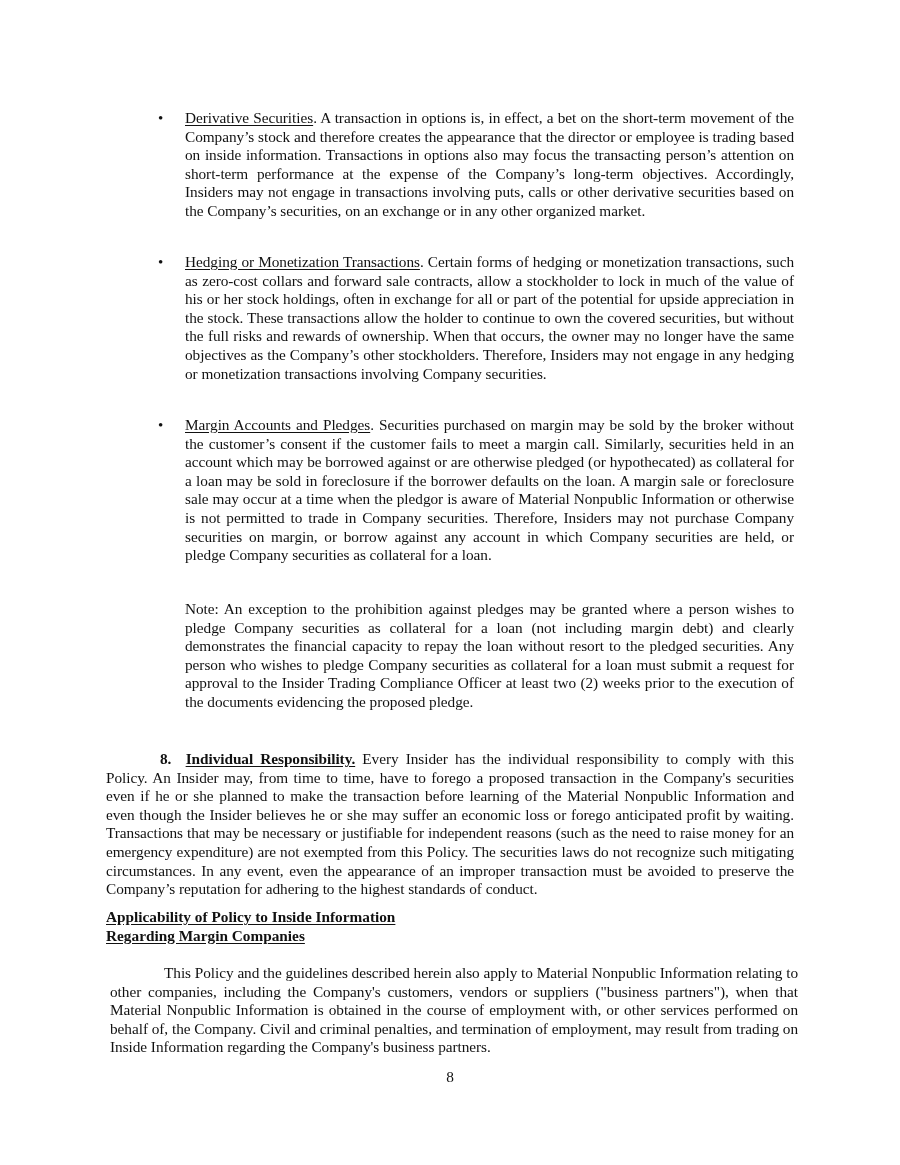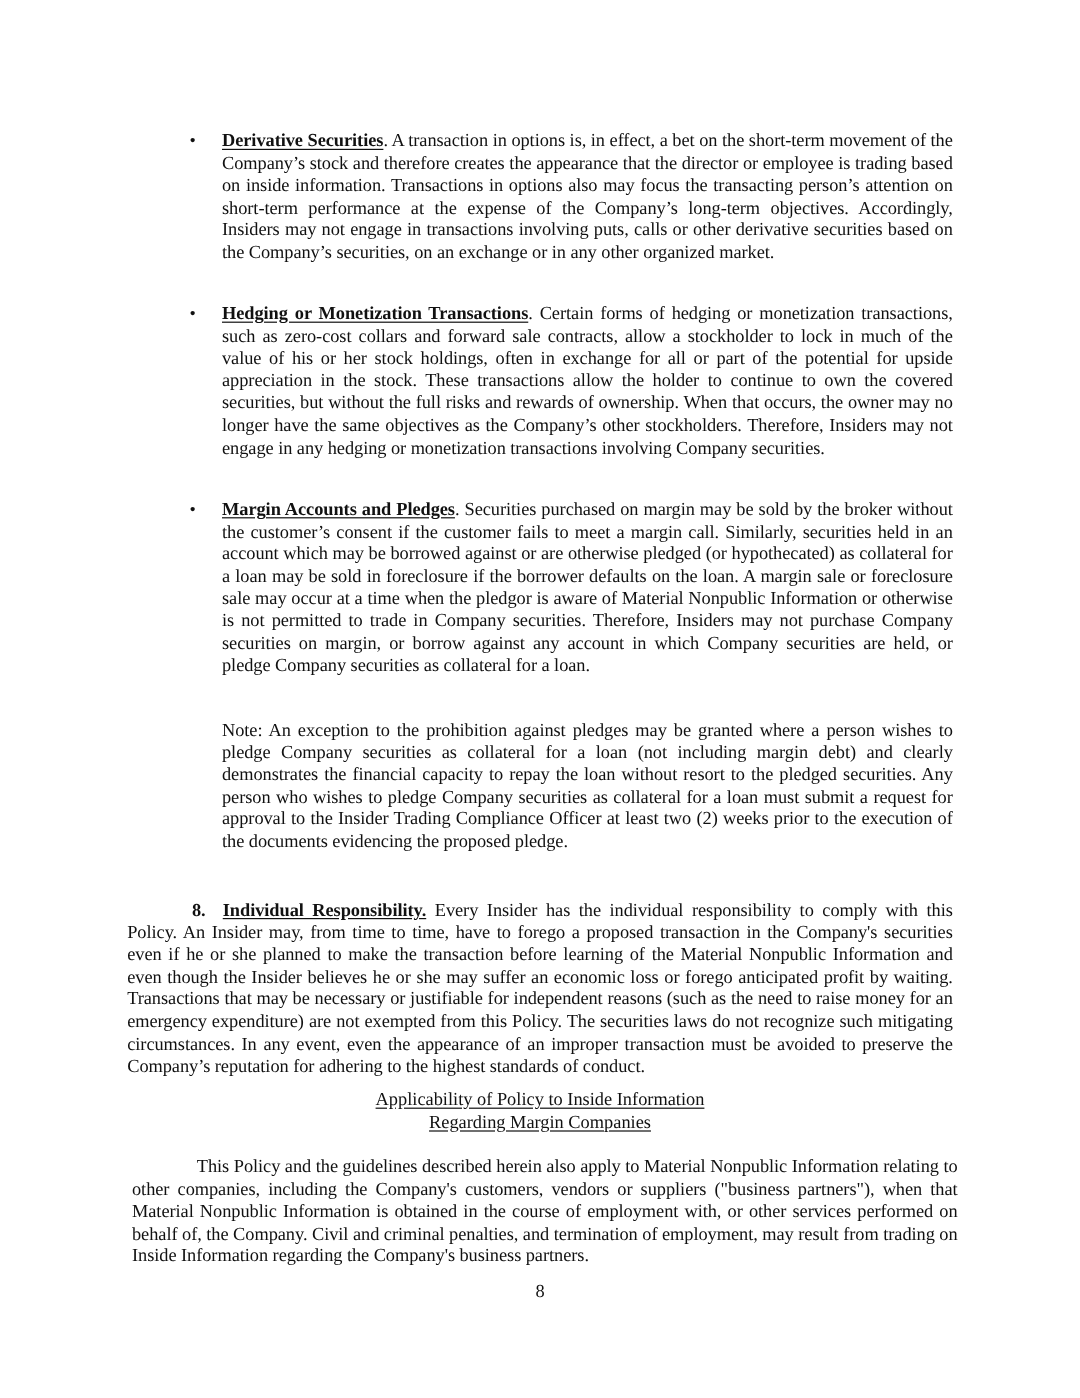--- a/index.html
+++ b/index.html
@@ -33,43 +33,42 @@
       left: 185px;
       width: 609px;
     }
     .bullet-dot {
       position: absolute;
       left: -27px;
       top: 0;
       font-size: 15px;
       line-height: 18.6px;
     }
-    .u { text-decoration: underline; text-underline-offset: 2px; font-weight: bold; }
+    .u { text-decoration: underline; text-underline-offset: 2px; }
     .b { font-weight: bold; }
 
     #bullet-1 { top: 109px; }
     #bullet-2 { top: 253px; }
     #bullet-3 { top: 416px; }
     #note { position: absolute; left: 185px; width: 609px; top: 600px; }
 
     #section-8 {
       position: absolute;
       left: 106px;
       width: 688px;
       top: 750px;
     }
     .indent-first { text-indent: 54px; }
 
     #heading {
       position: absolute;
       left: 106px;
       width: 688px;
       top: 908px;
-      text-align: center;
-      font-weight: normal;
+      font-weight: bold;
       font-size: 15.3px;
       line-height: 18.6px;
     }
     #heading div { text-decoration: underline; text-underline-offset: 2px; }
 
     #other-companies {
       position: absolute;
       left: 110px;
       width: 688px;
       top: 964px;

